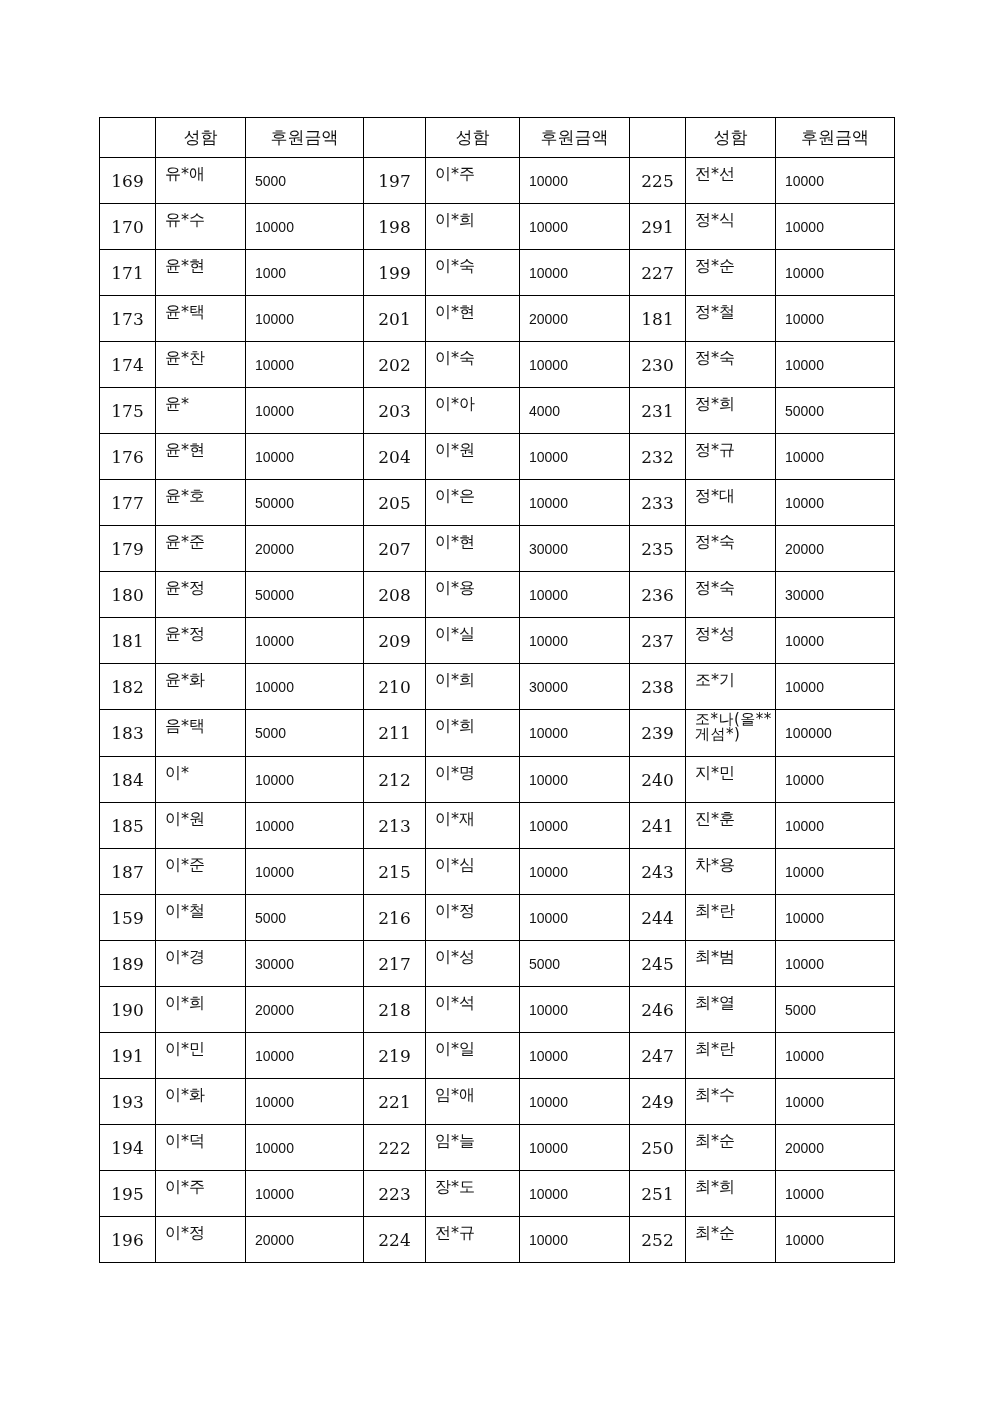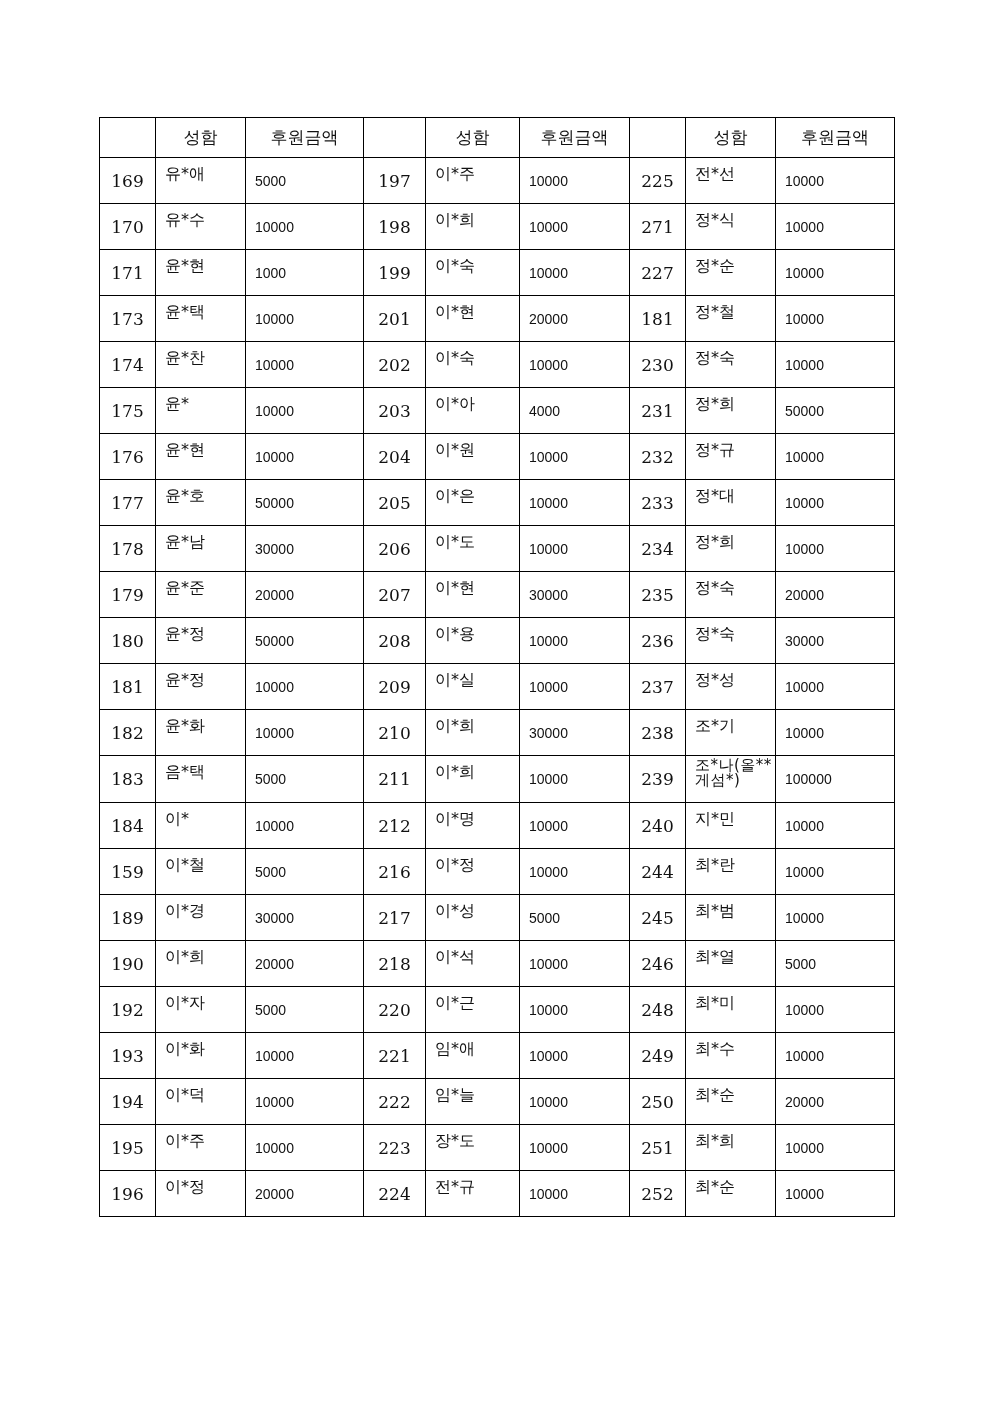--- a/index.html
+++ b/index.html
@@ -98,21 +98,21 @@
           <td class="name">전*선</td>
           <td class="amt">10000</td>
         </tr>
         <tr>
           <td class="num">170</td>
           <td class="name">유*수</td>
           <td class="amt">10000</td>
           <td class="num">198</td>
           <td class="name">이*희</td>
           <td class="amt">10000</td>
-          <td class="num">271</td>
+          <td class="num">291</td>
           <td class="name">정*식</td>
           <td class="amt">10000</td>
         </tr>
         <tr>
           <td class="num">171</td>
           <td class="name">윤*현</td>
           <td class="amt">1000</td>
           <td class="num">199</td>
           <td class="name">이*숙</td>
           <td class="amt">10000</td>
@@ -169,31 +169,20 @@
           <td class="name">윤*호</td>
           <td class="amt">50000</td>
           <td class="num">205</td>
           <td class="name">이*은</td>
           <td class="amt">10000</td>
           <td class="num">233</td>
           <td class="name">정*대</td>
           <td class="amt">10000</td>
         </tr>
         <tr>
-          <td class="num">178</td>
-          <td class="name">윤*남</td>
-          <td class="amt">30000</td>
-          <td class="num">206</td>
-          <td class="name">이*도</td>
-          <td class="amt">10000</td>
-          <td class="num">234</td>
-          <td class="name">정*희</td>
-          <td class="amt">10000</td>
-        </tr>
-        <tr>
           <td class="num">179</td>
           <td class="name">윤*준</td>
           <td class="amt">20000</td>
           <td class="num">207</td>
           <td class="name">이*현</td>
           <td class="amt">30000</td>
           <td class="num">235</td>
           <td class="name">정*숙</td>
           <td class="amt">20000</td>
         </tr>
@@ -246,20 +235,42 @@
           <td class="name">이*</td>
           <td class="amt">10000</td>
           <td class="num">212</td>
           <td class="name">이*명</td>
           <td class="amt">10000</td>
           <td class="num">240</td>
           <td class="name">지*민</td>
           <td class="amt">10000</td>
         </tr>
         <tr>
+          <td class="num">185</td>
+          <td class="name">이*원</td>
+          <td class="amt">10000</td>
+          <td class="num">213</td>
+          <td class="name">이*재</td>
+          <td class="amt">10000</td>
+          <td class="num">241</td>
+          <td class="name">진*훈</td>
+          <td class="amt">10000</td>
+        </tr>
+        <tr>
+          <td class="num">187</td>
+          <td class="name">이*준</td>
+          <td class="amt">10000</td>
+          <td class="num">215</td>
+          <td class="name">이*심</td>
+          <td class="amt">10000</td>
+          <td class="num">243</td>
+          <td class="name">차*용</td>
+          <td class="amt">10000</td>
+        </tr>
+        <tr>
           <td class="num">159</td>
           <td class="name">이*철</td>
           <td class="amt">5000</td>
           <td class="num">216</td>
           <td class="name">이*정</td>
           <td class="amt">10000</td>
           <td class="num">244</td>
           <td class="name">최*란</td>
           <td class="amt">10000</td>
         </tr>
@@ -279,28 +290,28 @@
           <td class="name">이*희</td>
           <td class="amt">20000</td>
           <td class="num">218</td>
           <td class="name">이*석</td>
           <td class="amt">10000</td>
           <td class="num">246</td>
           <td class="name">최*열</td>
           <td class="amt">5000</td>
         </tr>
         <tr>
-          <td class="num">192</td>
-          <td class="name">이*자</td>
-          <td class="amt">5000</td>
-          <td class="num">220</td>
-          <td class="name">이*근</td>
-          <td class="amt">10000</td>
-          <td class="num">248</td>
-          <td class="name">최*미</td>
+          <td class="num">191</td>
+          <td class="name">이*민</td>
+          <td class="amt">10000</td>
+          <td class="num">219</td>
+          <td class="name">이*일</td>
+          <td class="amt">10000</td>
+          <td class="num">247</td>
+          <td class="name">최*란</td>
           <td class="amt">10000</td>
         </tr>
         <tr>
           <td class="num">193</td>
           <td class="name">이*화</td>
           <td class="amt">10000</td>
           <td class="num">221</td>
           <td class="name">임*애</td>
           <td class="amt">10000</td>
           <td class="num">249</td>

